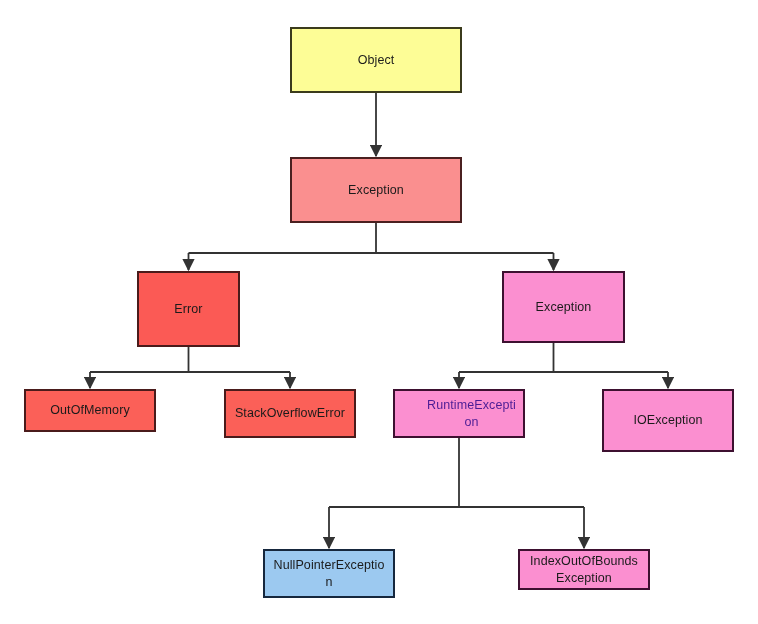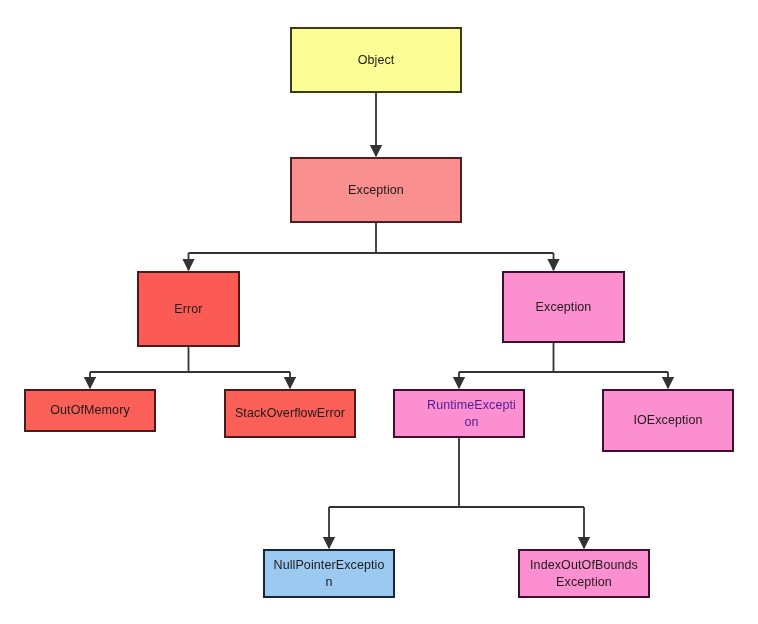--- a/index.html
+++ b/index.html
@@ -112,17 +112,17 @@
   </div>
 
   <div class="node" style="left: 602px; top: 389px; width: 132px; height: 63px; background: rgb(251, 143, 208); border-color: rgb(61, 16, 48); color: rgb(27, 27, 27);">
     <span class="node-label">IOException</span>
   </div>
 
   <div class="node" style="left: 263px; top: 549px; width: 132px; height: 49px; background: rgb(156, 201, 240); border-color: rgb(22, 39, 61); color: rgb(27, 27, 27);">
     <span class="node-label">NullPointerException</span>
   </div>
 
-  <div class="node" style="left: 518px; top: 549px; width: 132px; height: 49px; background: rgb(251, 143, 208); border-color: rgb(61, 16, 48); color: rgb(27, 27, 27);">
+  <div class="node" style="left: 518px; top: 549px; width: 132px; height: 41px; background: rgb(251, 143, 208); border-color: rgb(61, 16, 48); color: rgb(27, 27, 27);">
     <span class="node-label">IndexOutOfBoundsException</span>
   </div>
 
 </div>
 
 </body></html>

